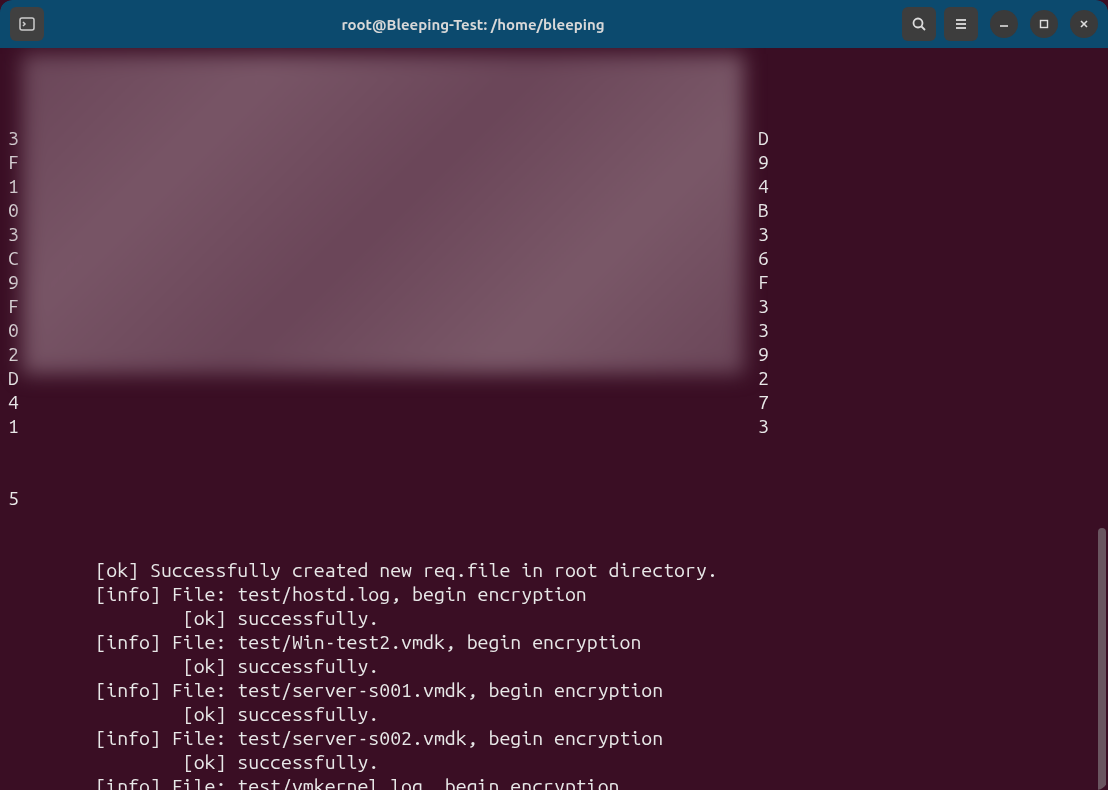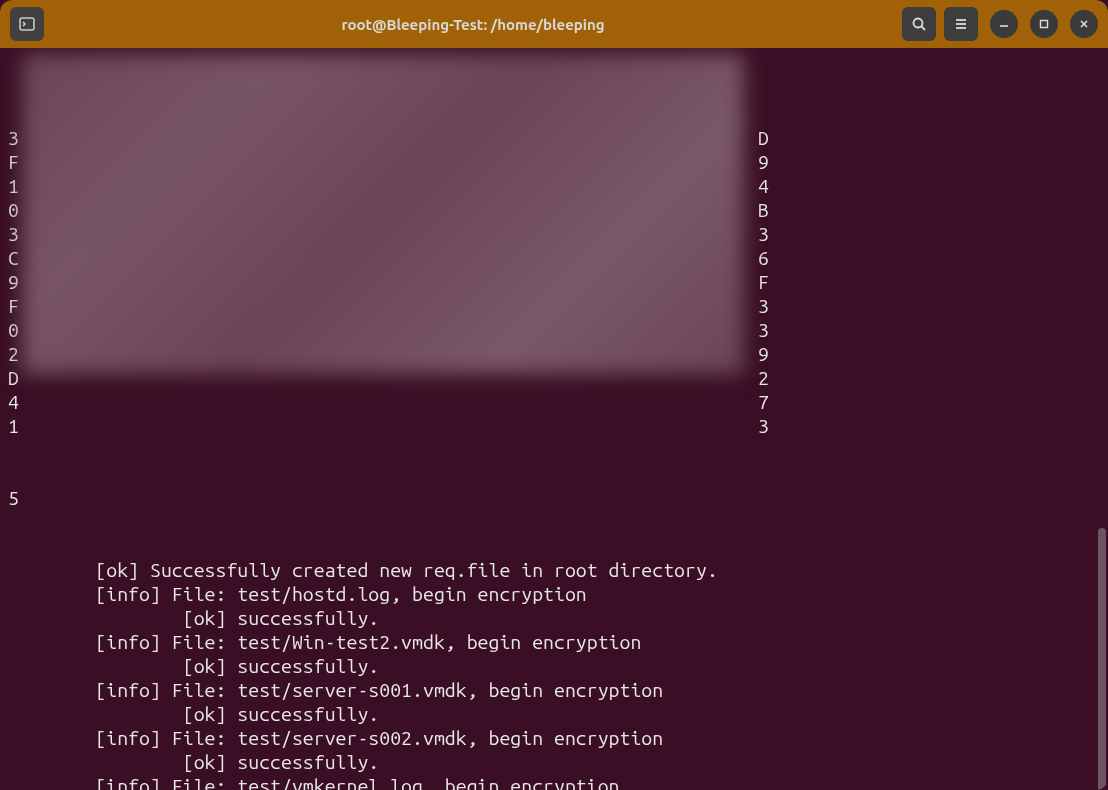--- a/index.html
+++ b/index.html
@@ -6,21 +6,21 @@
     body {
       width: 1108px;
       height: 790px;
       background: #3a0e24;
       font-family: 'Ubuntu Mono', 'DejaVu Sans Mono', monospace;
       overflow: hidden;
       border-radius: 12px;
     }
     .titlebar {
       height: 48px;
-      background: #a16207;
+      background: #0c4a6e;
       display: flex;
       align-items: center;
       padding: 0 10px;
       border-radius: 12px 12px 0 0;
     }
     .titlebar-left {
       display: flex;
       align-items: center;
     }
     .tab-button {

